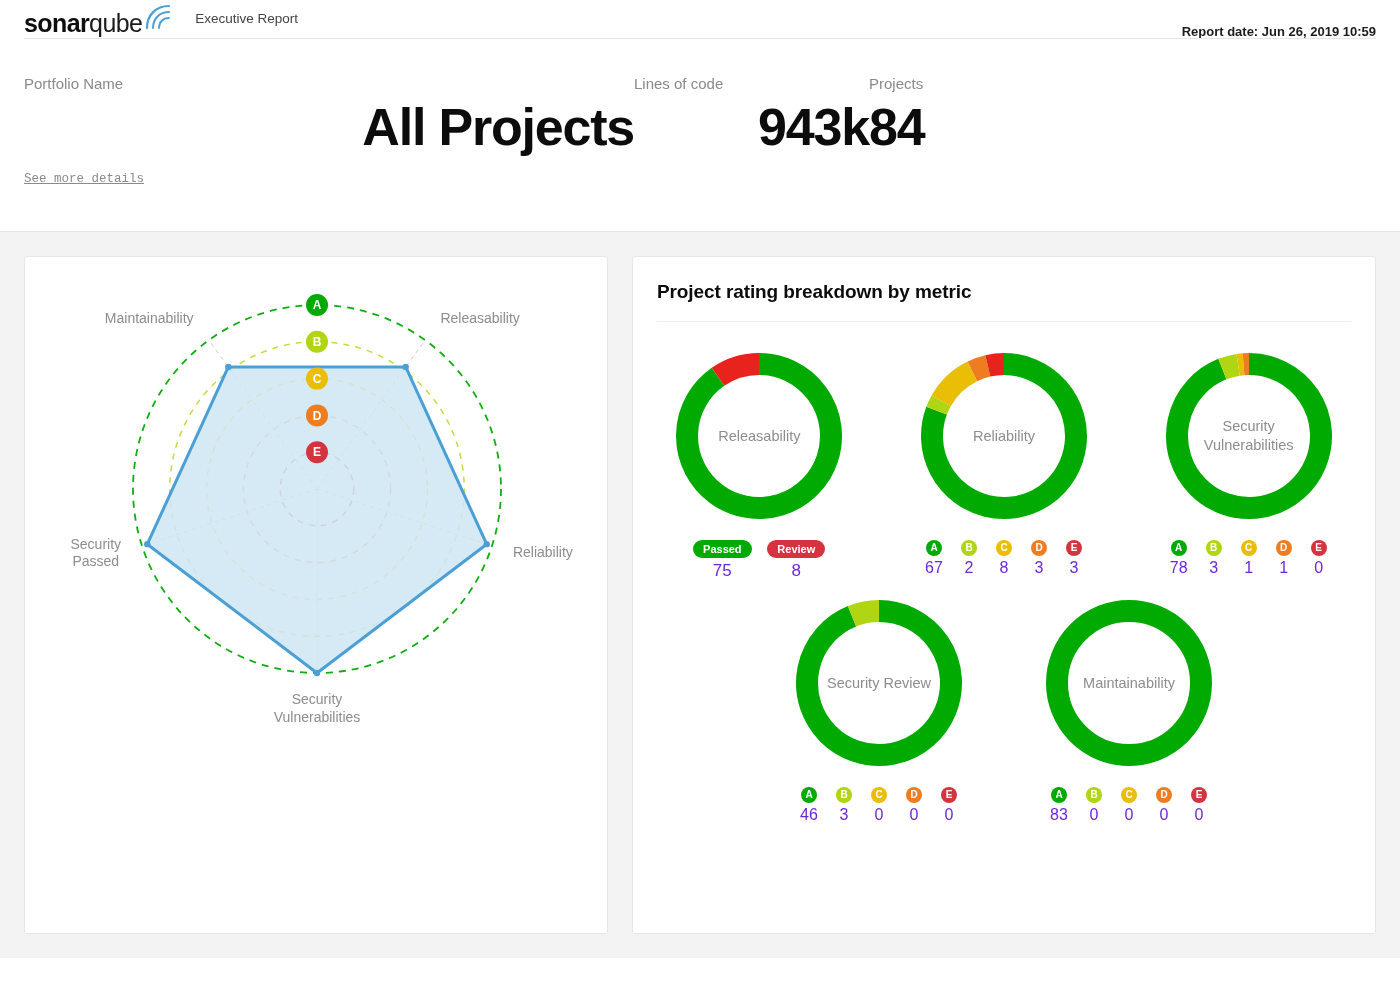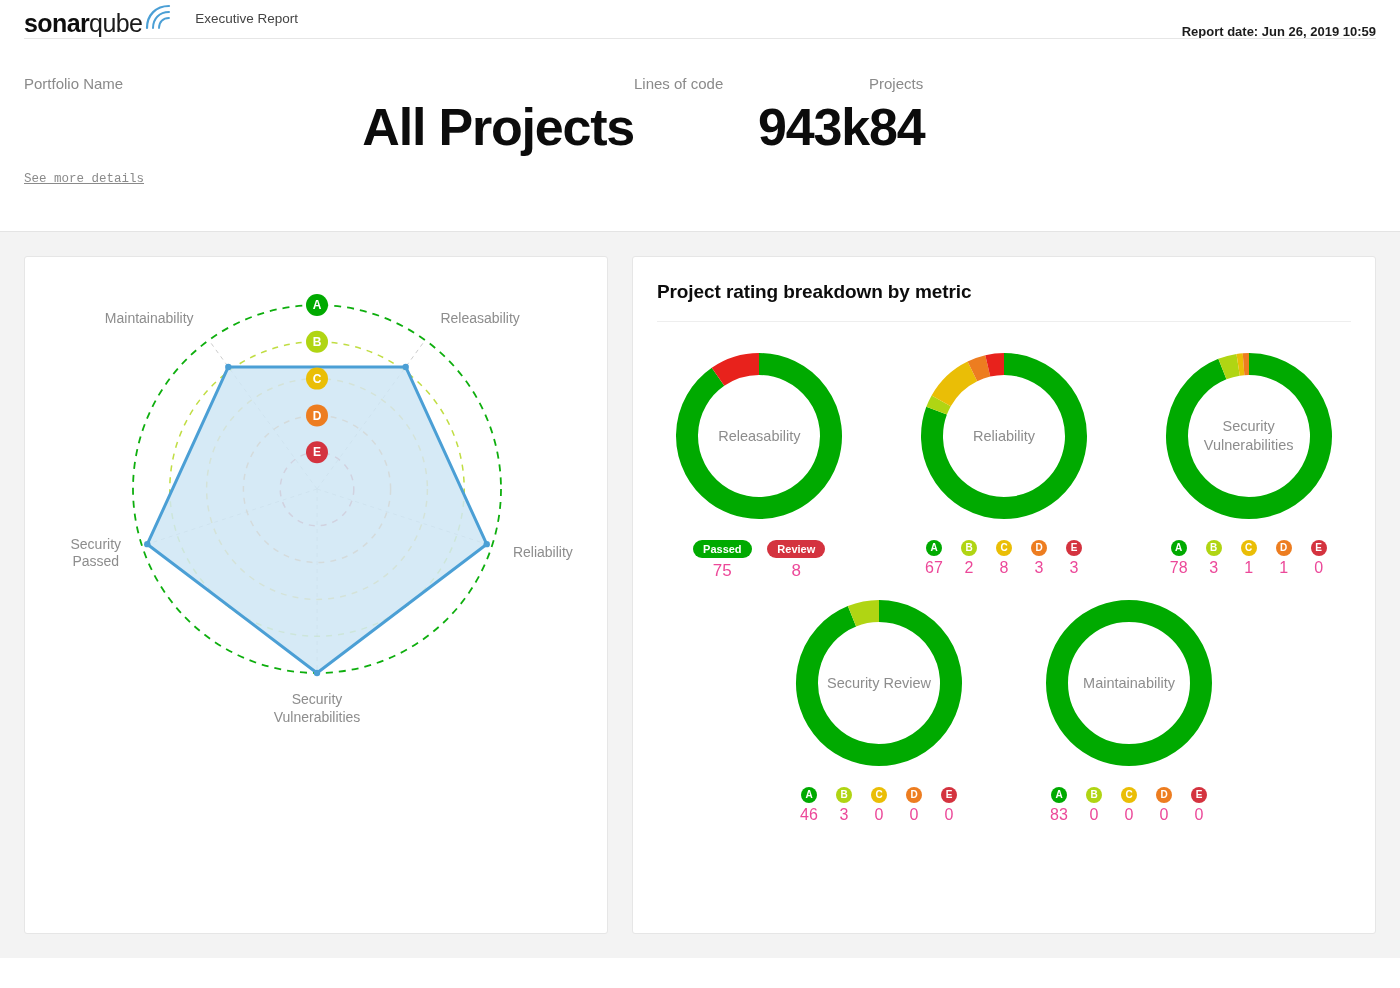--- a/index.html
+++ b/index.html
@@ -189,21 +189,21 @@
     font-size: 11px;
     font-weight: bold;
     display: flex;
     align-items: center;
     justify-content: center;
     padding: 0 10px;
   }
   .legend-count {
     margin-top: 3px;
     font-size: 17px;
-    color: #ec4899;
+    color: #6d28d9;
   }
   .legend-count.small { font-size: 16px; }
 </style>
 </head>
 <body>
 
 <div class="topbar">
   <div class="logo-wrap">
     <span class="logo-text">
       <span class="logo-sonar">sonar</span><span class="logo-qube">qube</span>

